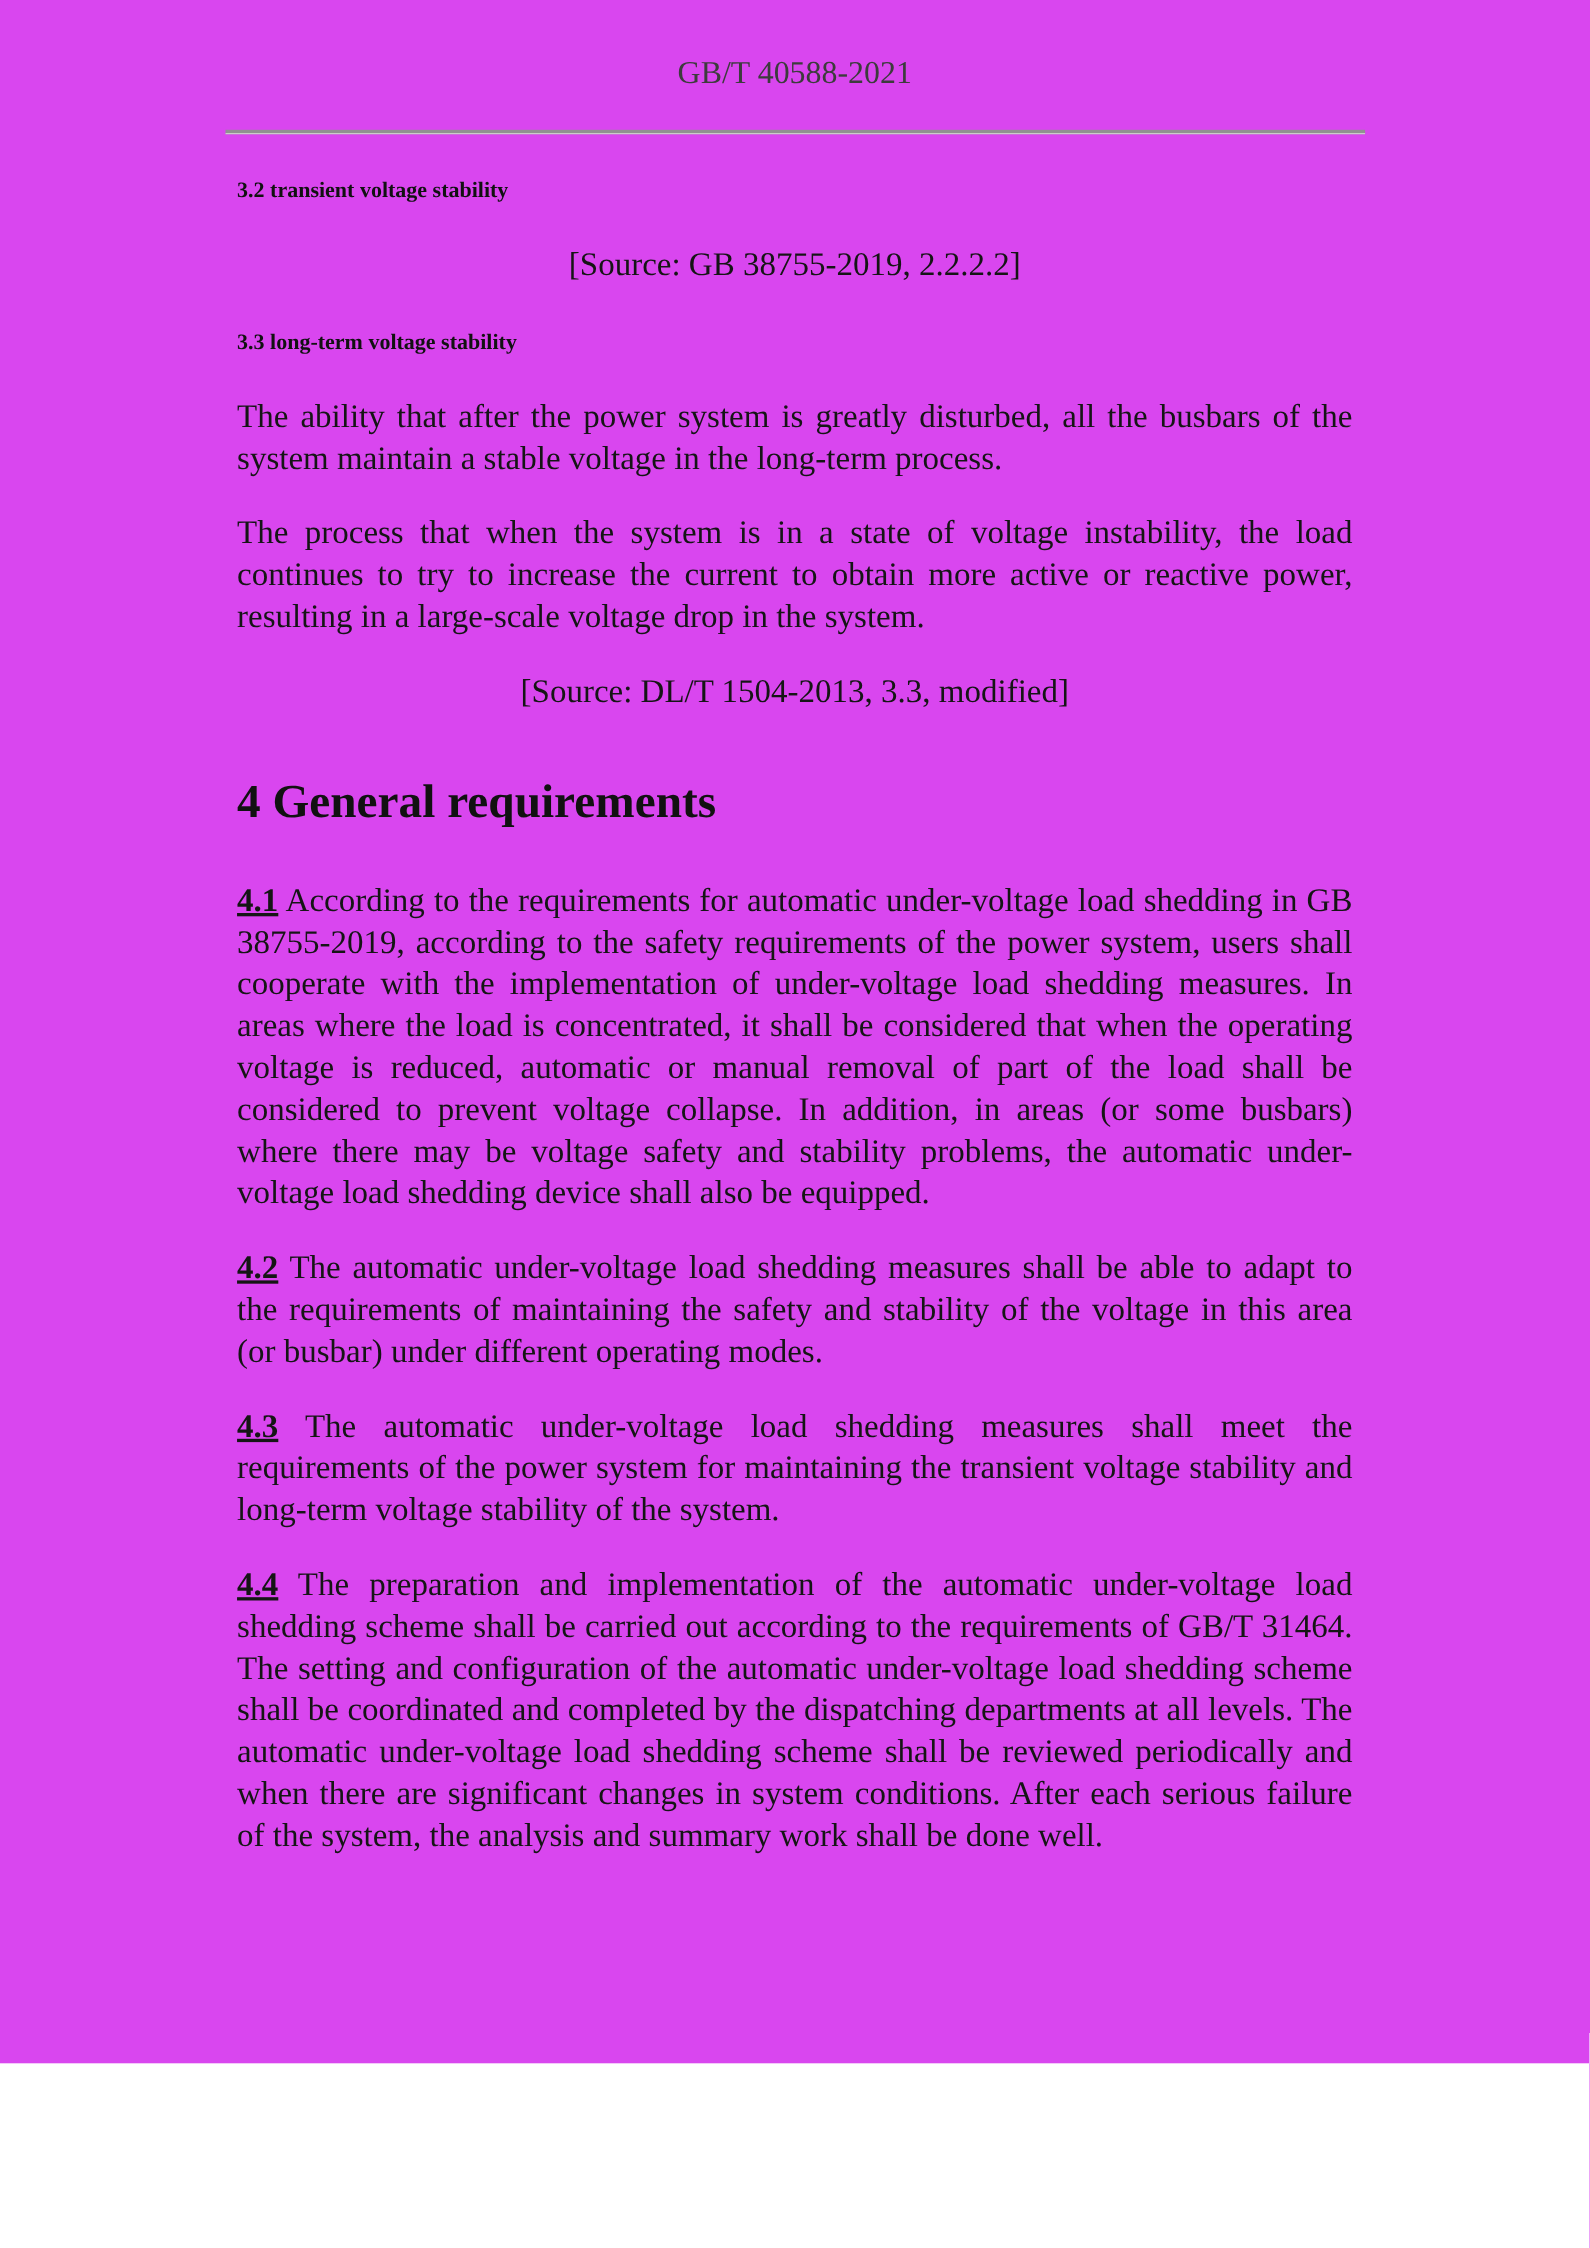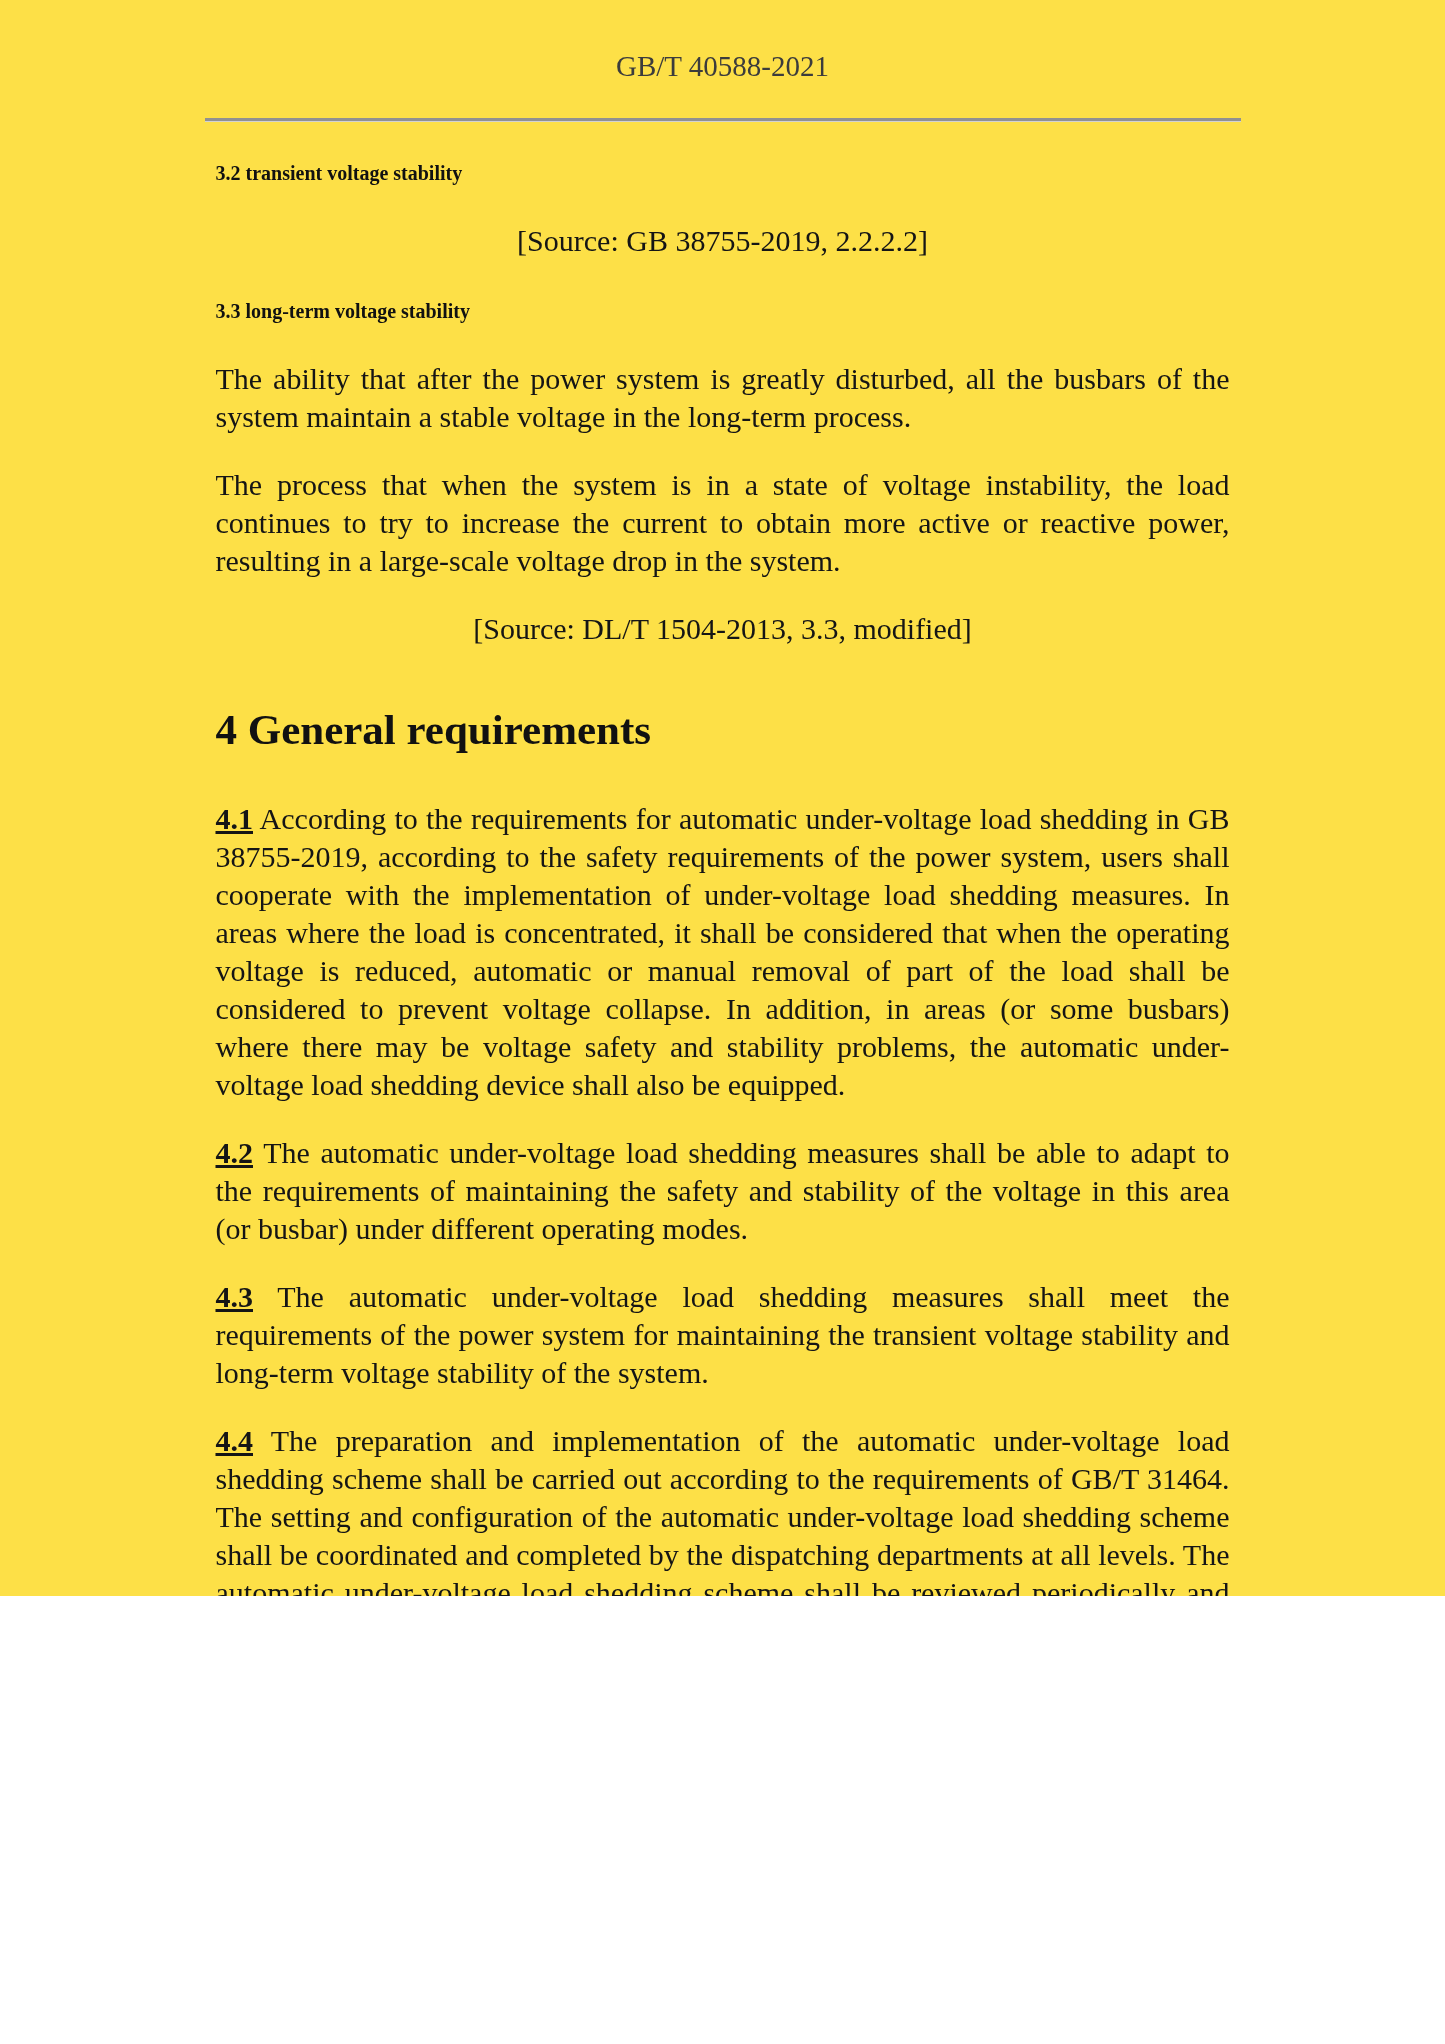--- a/index.html
+++ b/index.html
@@ -4,22 +4,22 @@
 <title>GB/T 40588-2021</title>
 <style>
   html, body {
     margin: 0;
     padding: 0;
     background: #ffffff;
   }
   .page {
     position: relative;
     width: 1445px;
-    height: 1596px;
-    background: #fde047;
+    height: 1876px;
+    background: #d946ef;
     font-family: "Liberation Serif", "DejaVu Serif", serif;
     color: #151515;
     overflow: hidden;
   }
   .doc-header {
     padding-top: 50px;
     text-align: center;
     font-size: 29px;
     line-height: 32px;
     color: #3c3c3c;

